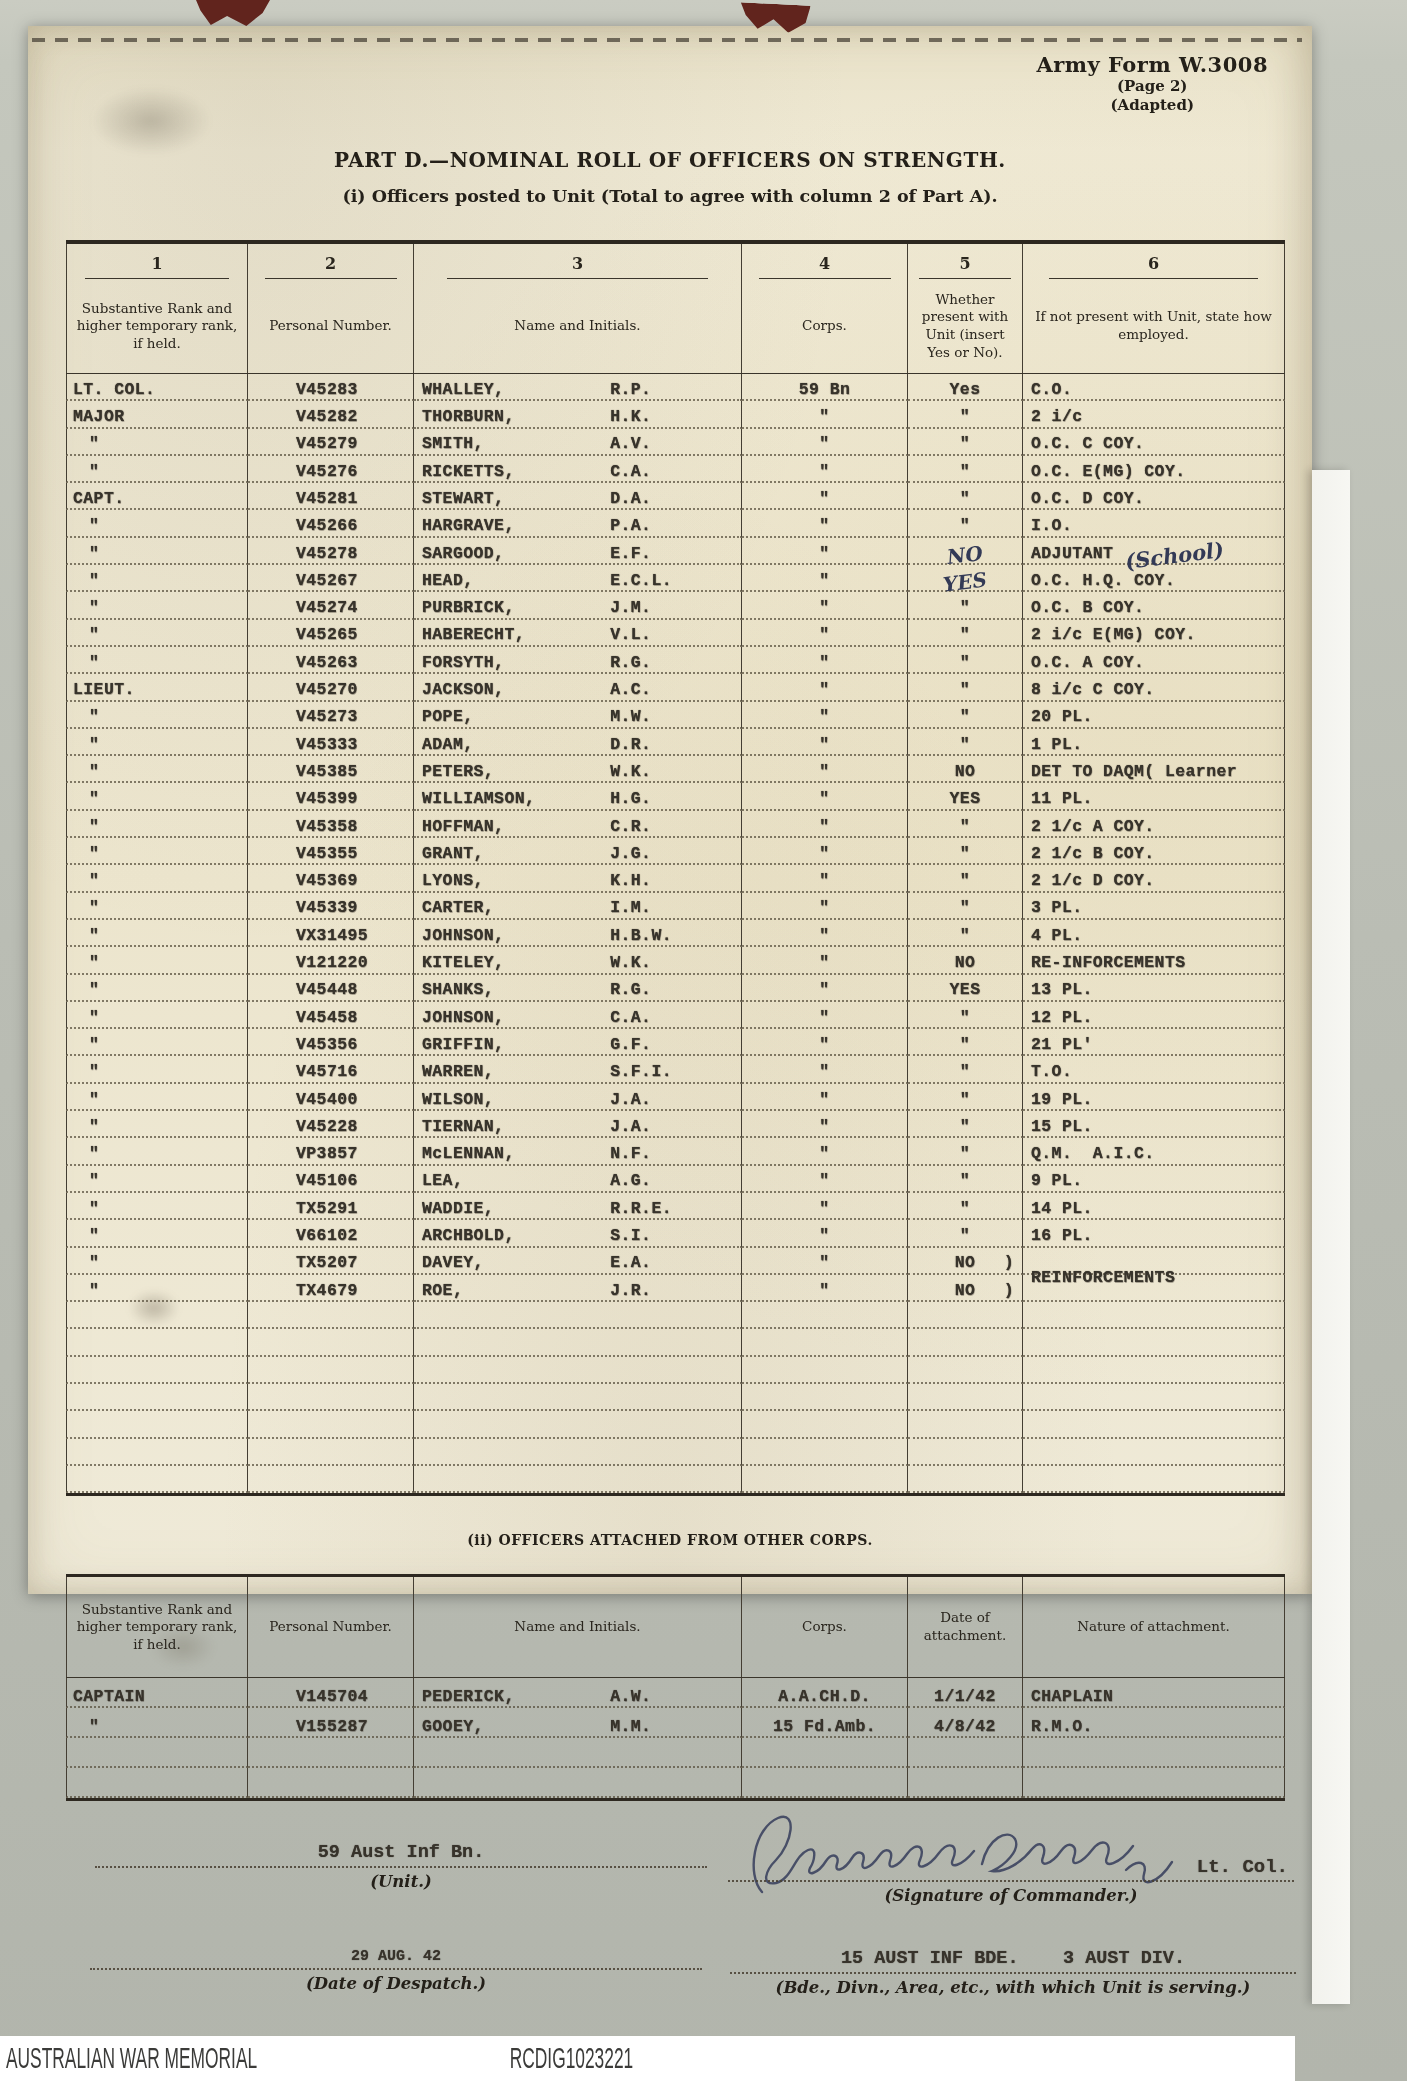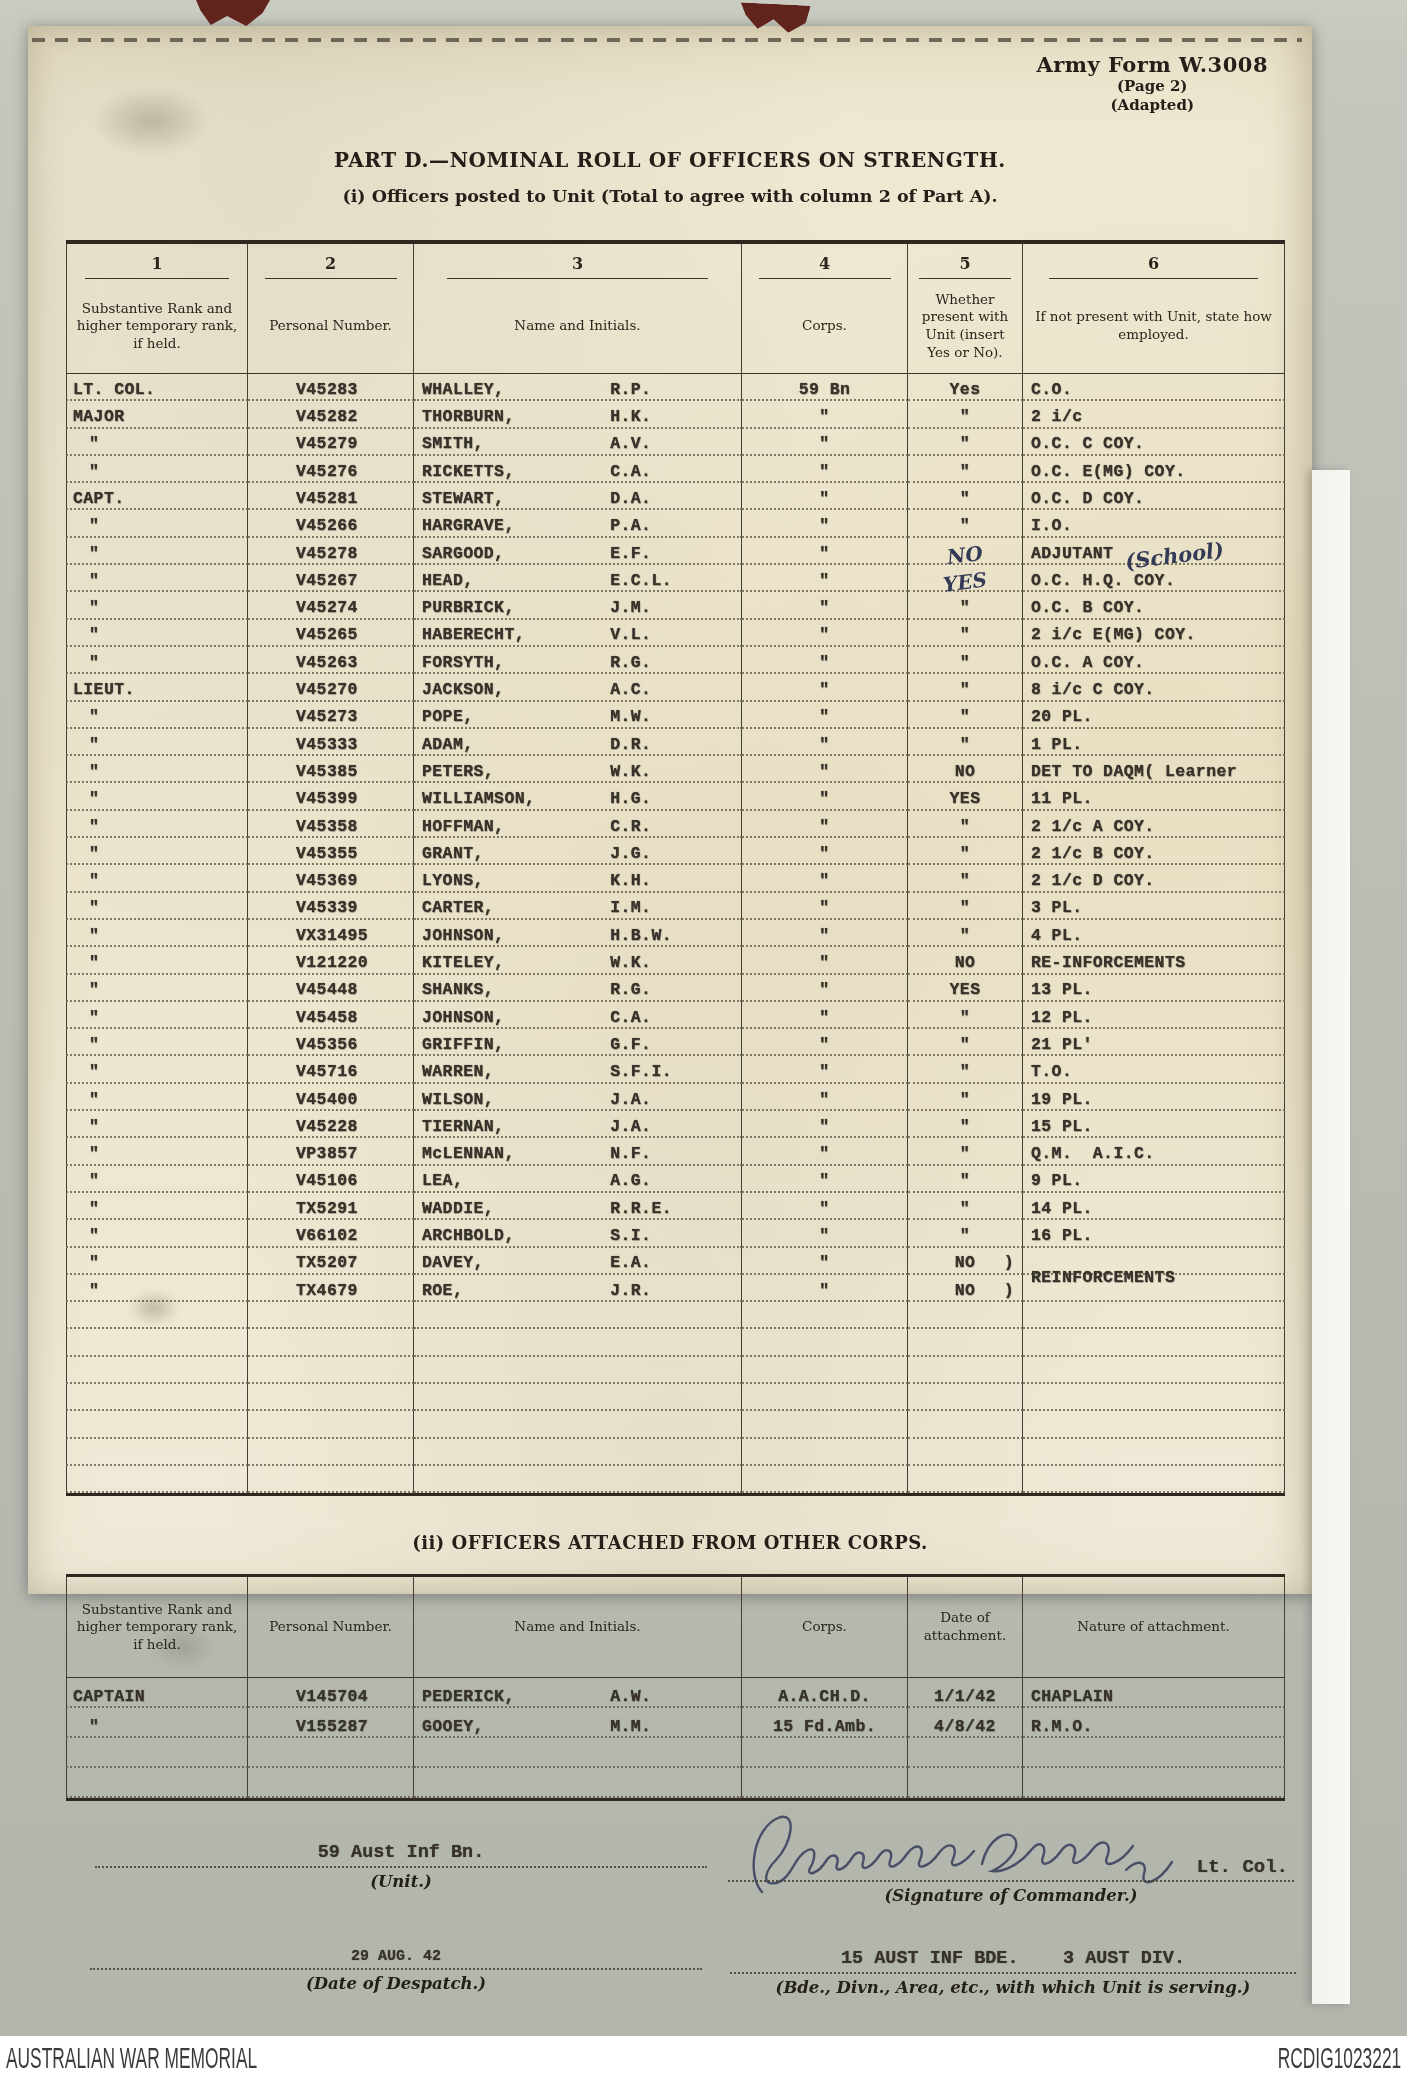--- a/index.html
+++ b/index.html
@@ -80,21 +80,21 @@
   .in { position:absolute; left:60%; bottom:1px; }
   .br { position:absolute; right:8px; bottom:1px; }
   .esuf { position:absolute; left:100%; margin-left:42px; bottom:1px; }
   .up { position:relative; top:-13px; }
 
   .hw { font-family:"DejaVu Serif", serif; font-style:italic; font-weight:bold;
     color:#333a56; font-size:20px; transform:rotate(-7deg); position:relative; top:3px; line-height:1; }
   .ehw { margin-left:12px; font-size:21px; top:4px; }
 
   .sec-ii-title { position:absolute; left:0; top:1506px; width:100%; text-align:center;
-    font-weight:bold; font-size:18px; letter-spacing:.5px; color:#242019; }
+    font-weight:bold; font-size:14px; letter-spacing:.5px; color:#242019; }
 
   
   .fblock { position:absolute; }
   .dotline { border-bottom:2.4px dotted rgba(70,62,48,.85); }
   .flabel { text-align:center; font-style:italic; font-weight:bold; font-size:16.5px; color:#242019; margin-top:4px; }
   .typed { font-family:"Liberation Mono", monospace; font-weight:bold; color:#37332b;
     text-shadow:0 0 1px rgba(55,48,40,.85); }
 
   .unit-block { left:67px; top:1816px; width:612px; }
   .unit-val { font-size:18.5px; text-align:center; padding-bottom:3px; }
@@ -103,22 +103,22 @@
   .sig { position:absolute; left:0px; top:-16px; }
   .sig-rank { position:absolute; right:6px; bottom:4px; font-size:19px; }
   .sig-dot { position:absolute; left:0; right:0; bottom:0; }
 
   .desp-block { left:62px; top:1922px; width:612px; }
   .desp-val { font-size:15px; text-align:center; padding-bottom:3px; }
   .form-block { left:702px; top:1922px; width:566px; }
   .form-val { font-size:18.5px; text-align:center; padding-bottom:3px; }
 
   
-  .awm-bar { position:absolute; left:0; bottom:0; width:1407px; height:45px; background:#ffffff;
-    display:flex; align-items:center; justify-content:space-between; }
+  .awm-bar { position:absolute; left:0; bottom:0; width:1295px; height:45px; background:#ffffff;
+    display:flex; align-items:center; justify-content:flex-start;gap:23px; }
   .awm-left, .awm-right { font-family:"Liberation Sans", sans-serif; font-size:28px; color:#3b3b39;
     display:inline-block; letter-spacing:0; }
   .awm-left { transform:scaleX(.62) scaleY(1.05); transform-origin:left center; margin-left:6px; }
   .awm-right { transform:scaleX(.62) scaleY(1.05); transform-origin:right center; margin-right:6px; }
 </style>
 </head>
 <body>
 
 <div class="stage">
 

